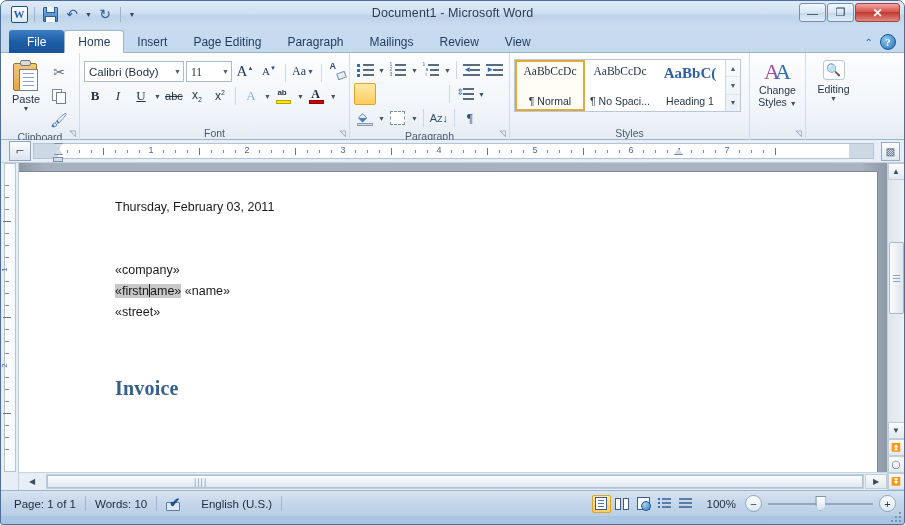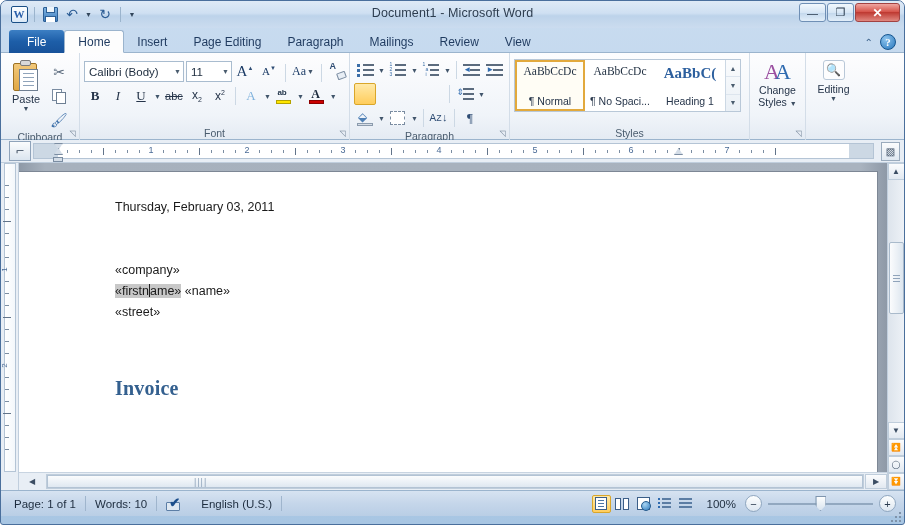--- a/index.html
+++ b/index.html
@@ -117,21 +117,21 @@
   .g-font { width: 270px; }
   .fontrow { display: flex; align-items: flex-end; gap: 2px; height: 24px; }
   .combo {
     height: 21px; border: 1px solid #a9bccf; background: #fff;
     display: flex; align-items: center; justify-content: space-between;
     font-size: 11.5px; color: #1c2b3d; padding: 0 2px 0 4px; cursor: default;
   }
   .combo .cv { white-space: nowrap; overflow: hidden; }
   .combo .cc { font-size: 7px; color: #4a5c6e; padding-left: 3px; }
   .fontname { width: 100px; }
-  .fontsize { width: 46px; }
+  .fontsize { width: 46px; font-family: Liberation Serif, serif; }
   .rb { height: 22px; min-width: 22px; display: flex; align-items: center; justify-content: center;
         cursor: default; border: 1px solid transparent; border-radius: 2px; font-size: 12px; color: #26354a; }
   .rb.sel { background: linear-gradient(180deg,#ffe9a8,#ffcd5c); border-color: #d9a62a; }
   .vsep { width: 1px; height: 18px; background: #ccd8e4; margin: 0 3px; }
   .grow-a { font-family: "Liberation Serif", serif; font-size: 15px; color: #1b3b66; position: relative; }
   .shrink-a { font-family: "Liberation Serif", serif; font-size: 11px; color: #1b3b66; }
   .sup-caret { font-size: 6px; vertical-align: super; color: #2f4d74; }
   .fmtrow { display: flex; align-items: center; gap: 1px; height: 24px; margin-top: 2px; }
   .bold { font-weight: bold; font-family: "Liberation Serif", serif; font-size: 13px; }
   .ital { font-style: italic; font-family: "Liberation Serif", serif; font-size: 13px; }
@@ -158,21 +158,21 @@
   .list-ico .bu { position: absolute; left: 0; width: 3px; height: 3px; background: #3b6ea8; }
   .list-ico .num { position: absolute; left: 0; font-size: 5px; color: #3b6ea8; line-height: 3px; }
   .indent-ico { width: 17px; height: 14px; position: relative; }
   .indent-ico .ln { position: absolute; height: 2px; background: #5b6b7e; }
   .indent-ico .ar { position: absolute; left: 0; top: 4px; font-size: 8px; color: #2f6bb0; line-height: 6px; }
   .align-ico { width: 17px; height: 14px; position: relative; }
   .shade-ico { width: 16px; height: 16px; position: relative; }
   .shade-ico .pail { position: absolute; left: 1px; top: 0; font-size: 12px; color: #4e7fb5; }
   .shade-ico .bar { position: absolute; bottom: 0; left: 0; width: 16px; height: 3px; background: #d6dde6; border: 1px solid #8b9bad; }
   .border-ico { width: 15px; height: 14px; border: 1px dashed #7b8da2; background: #fff; }
-  .sort-ico { font-size: 11px; color: #2f4d74; font-family: Liberation Mono, monospace; }
+  .sort-ico { font-size: 11px; color: #2f4d74; font-family: Liberation Sans, sans-serif; }
   .pilcrow { font-size: 13px; color: #2f4d74; font-family: "Liberation Serif", serif; }
   .linespace-ico { width: 17px; height: 14px; position: relative; }
   .linespace-ico i { position: absolute; height: 2px; background: #5b6b7e; left: 6px; width: 11px; }
   .linespace-ico .ar { position: absolute; left: 0; top: 1px; font-size: 9px; color: #2f6bb0; line-height: 9px; }
 
   
   .g-styles { width: 240px; }
   .stylegal {
     display: flex; align-items: stretch; border: 1px solid #b9c8d8; background: #fff;
     height: 53px; margin-top: 1px;

